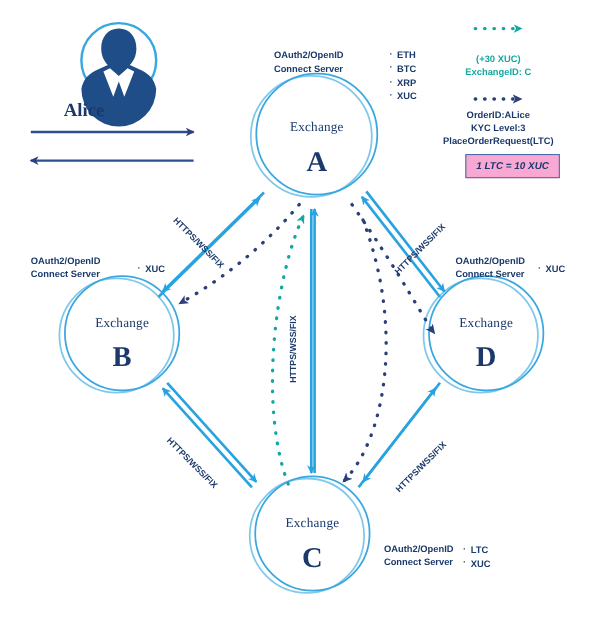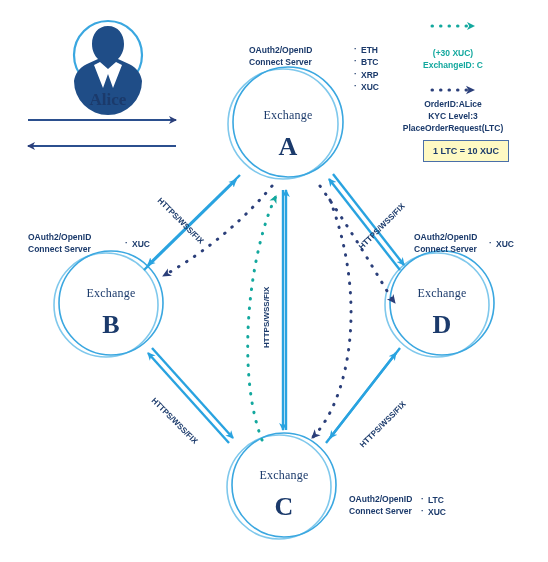--- a/index.html
+++ b/index.html
@@ -10,26 +10,26 @@
   .lbl{position:absolute;color:#1b3a6b;font-weight:bold;line-height:1.25;}
   .tiny{font-size:8.5px;}
   .tinier{font-size:8px;}
   .teal{color:#13a89e;}
   .node-title{font-family:"Liberation Serif",serif;font-weight:normal;
               color:#1b3a6b;font-size:12px;letter-spacing:.2px;}
   .node-letter{font-family:"Liberation Serif",serif;font-weight:bold;
                color:#1b3a6b;font-size:26px;}
   .center{position:absolute;text-align:center;}
   .boxed{border:1.6px solid #4a6fa8;padding:5px 9px;font-size:9px;
-         color:#1b3a6b;font-weight:bold;background:#fef9c3;}
+         color:#1b3a6b;font-weight:bold;background:#f9a8d4;font-style:italic;}
   .rot-l{transform:rotate(-45deg);transform-origin:left top;white-space:nowrap;}
   .rot-r{transform:rotate(45deg);transform-origin:left top;white-space:nowrap;}
   .rot-v{transform:rotate(-90deg);transform-origin:left top;white-space:nowrap;}
   .alice-name{font-family:"Liberation Serif",serif;color:#1b3a6b;
-              font-size:17px;text-align:center;width:100px;font-weight:bold;}
+              font-size:17px;text-align:left;width:100px;font-weight:bold;}
   .bullets{line-height:1.45;}
 </style>
 </head>
 <body>
 
 <div id="stage">
 
   <svg id="canvas" viewBox="0 0 548 562">
     <defs>
       <marker id="ab" markerWidth="9" markerHeight="9" refX="7" refY="4.5" orient="auto" markerUnits="userSpaceOnUse">

